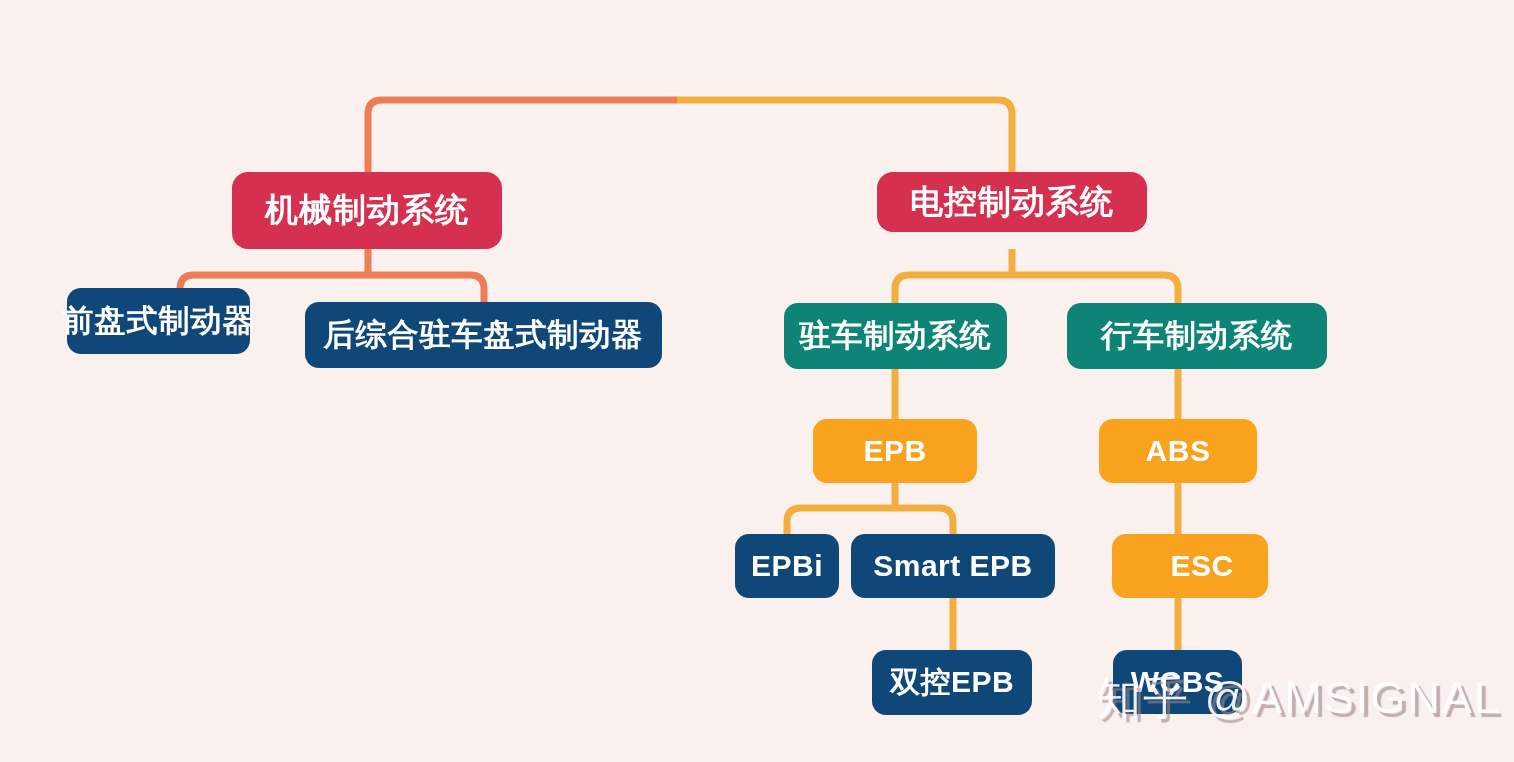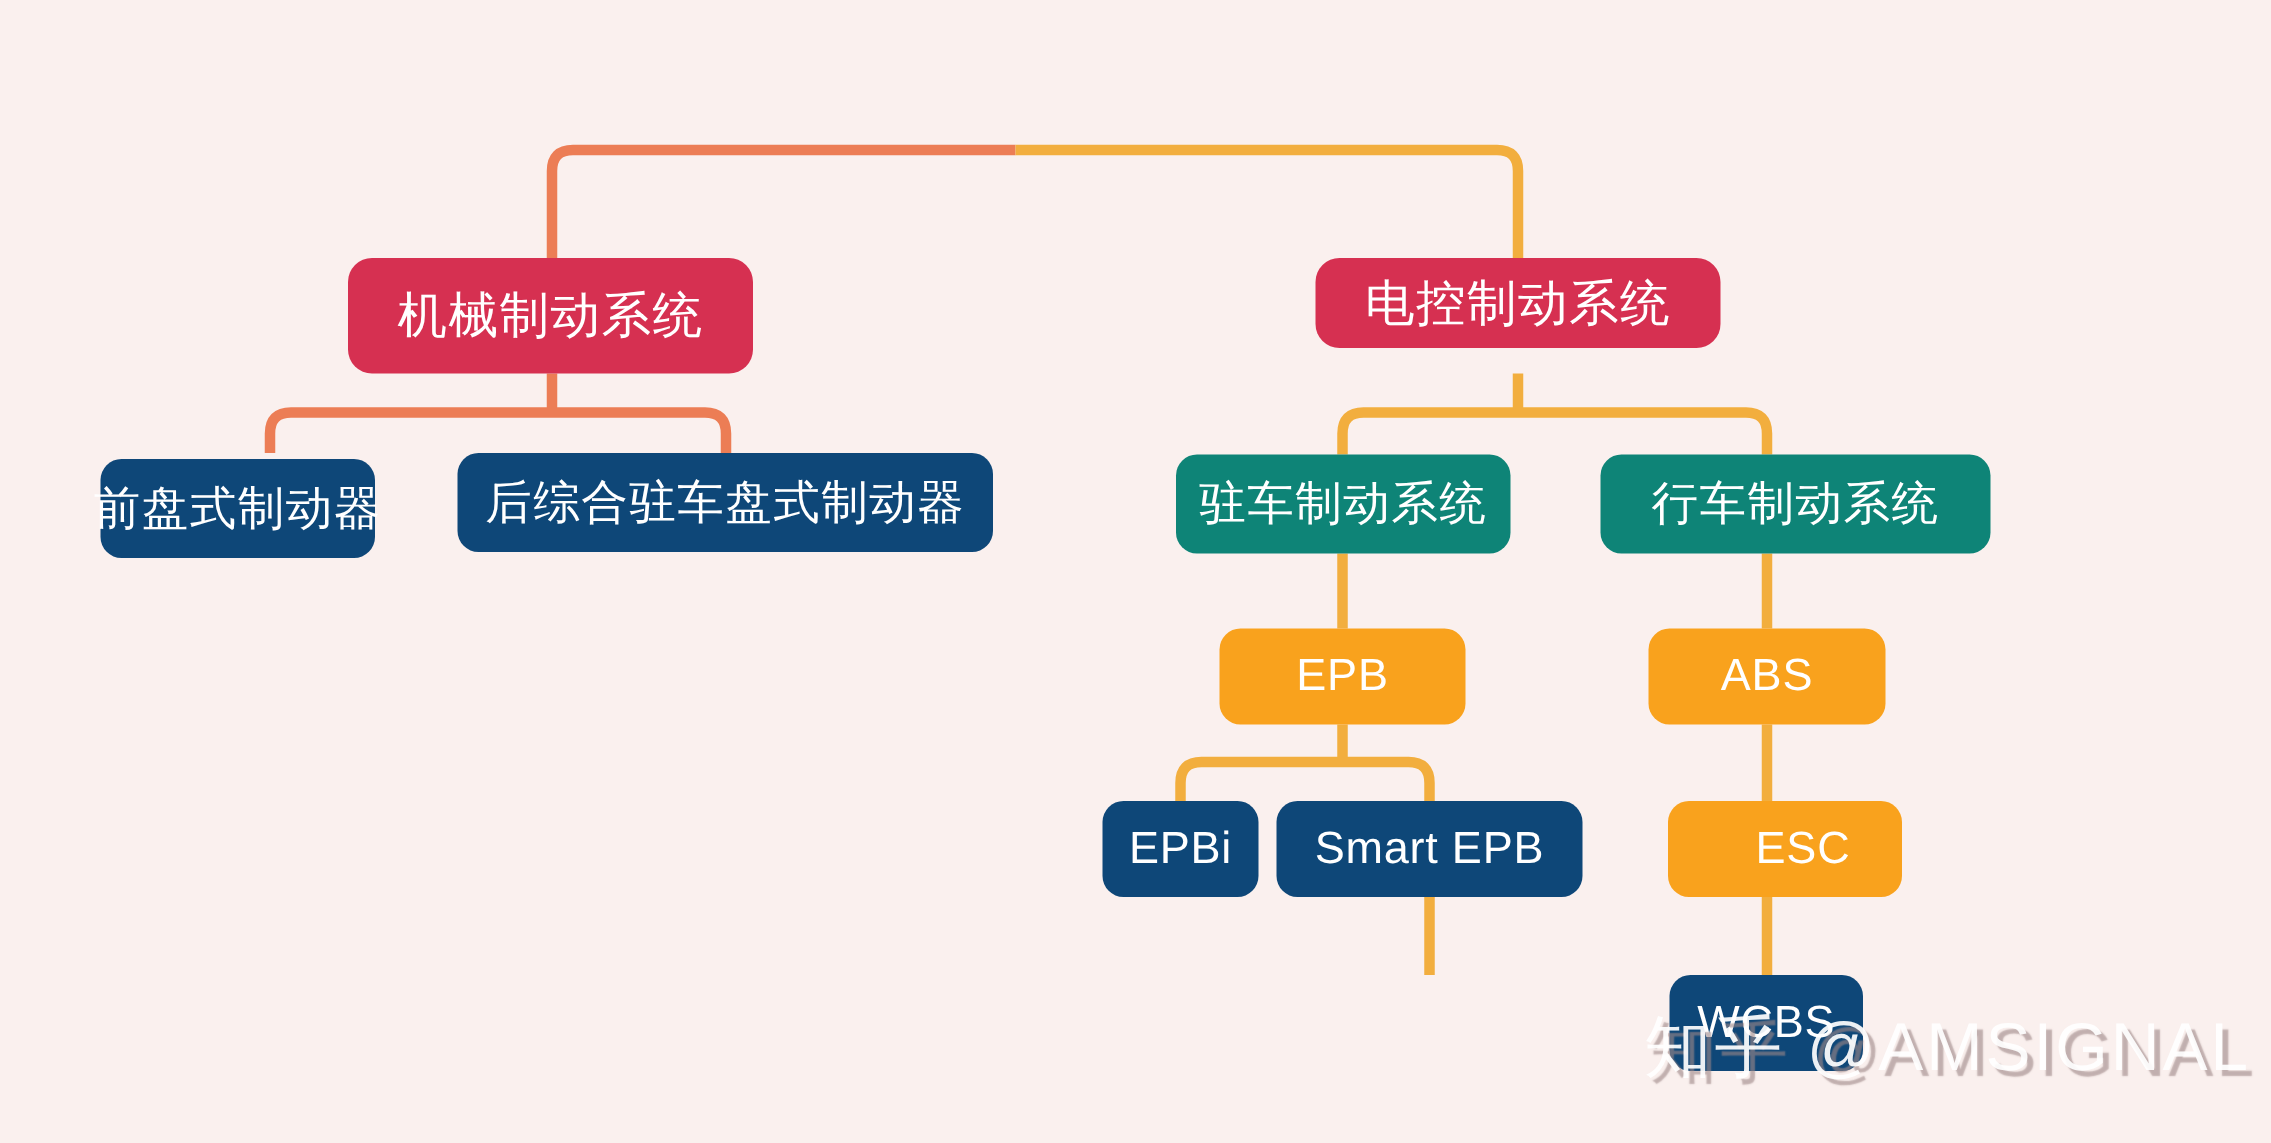--- a/index.html
+++ b/index.html
@@ -24,21 +24,21 @@
     stroke-linecap: butt;
   }
   .edge-salmon { stroke: #EC7D55; }
   .edge-amber  { stroke: #F2AE3E; }
   .node {
     position: absolute;
     display: flex;
     align-items: center;
     justify-content: center;
     color: #ffffff;
-    font-weight: 400;
+    font-weight: 700;
     white-space: nowrap;
     z-index: 2;
     letter-spacing: 1px;
   }
   .node.red    { background: #D63051; border-radius: 16px; font-size: 33px; }
   .node.blue   { background: #0E4778; border-radius: 14px; font-size: 31px; }
   .node.teal   { background: #0E8477; border-radius: 14px; font-size: 31px; }
   .node.orange { background: #F9A21D; border-radius: 14px; font-size: 30px; }
   .node.latin  { font-size: 30px; letter-spacing: 0.5px; }
   .watermark {
@@ -71,36 +71,37 @@
     <path class="edge-amber" d="M953 598 V650"></path>
     <path class="edge-amber" d="M1178 369 V419"></path>
     <path class="edge-amber" d="M1178 483 V534"></path>
     <path class="edge-amber" d="M1178 598 V650"></path>
   </svg>
 
   <div class="node red" style="left:232px; top:172px; width:270px; height:77px;">机械制动系统</div>
 
   <div class="node red" style="left:877px; top:172px; width:270px; height:60px;">电控制动系统</div>
 
-  <div class="node blue" style="left:67px; top:306px; width:183px; height:66px;">前盘式制动器</div>
+  <div class="node blue" style="left:67px; top:288px; width:183px; height:66px;">前盘式制动器</div>
 
   <div class="node blue" style="left:305px; top:302px; width:357px; height:66px;">后综合驻车盘式制动器</div>
 
   <div class="node teal" style="left:784px; top:303px; width:223px; height:66px;">驻车制动系统</div>
 
   <div class="node teal" style="left:1067px; top:303px; width:260px; height:66px;">行车制动系统</div>
 
   <div class="node orange latin" style="left:813px; top:419px; width:164px; height:64px;">EPB</div>
 
   <div class="node blue latin" style="left:735px; top:534px; width:104px; height:64px;">EPBi</div>
 
   <div class="node orange latin" style="left:1099px; top:419px; width:158px; height:64px;">ABS</div>
 
   <div class="node blue latin" style="left:851px; top:534px; width:204px; height:64px;text-align:center;">Smart EPB</div>
 
   <div class="node orange latin" style="left:1112px; top:534px; width:132px; height:64px;padding-left:24px;">ESC</div>
 
+  <div class="node blue latin" style="left:872px; top:650px; width:160px; height:65px; font-size:30px;">双控EPB</div>
 
   <div class="node blue latin" style="left:1113px; top:650px; width:129px; height:64px;">WCBS</div>
 
   <div class="watermark">知乎 @AMSIGNAL</div>
 
 </div>
 
 </body></html>

